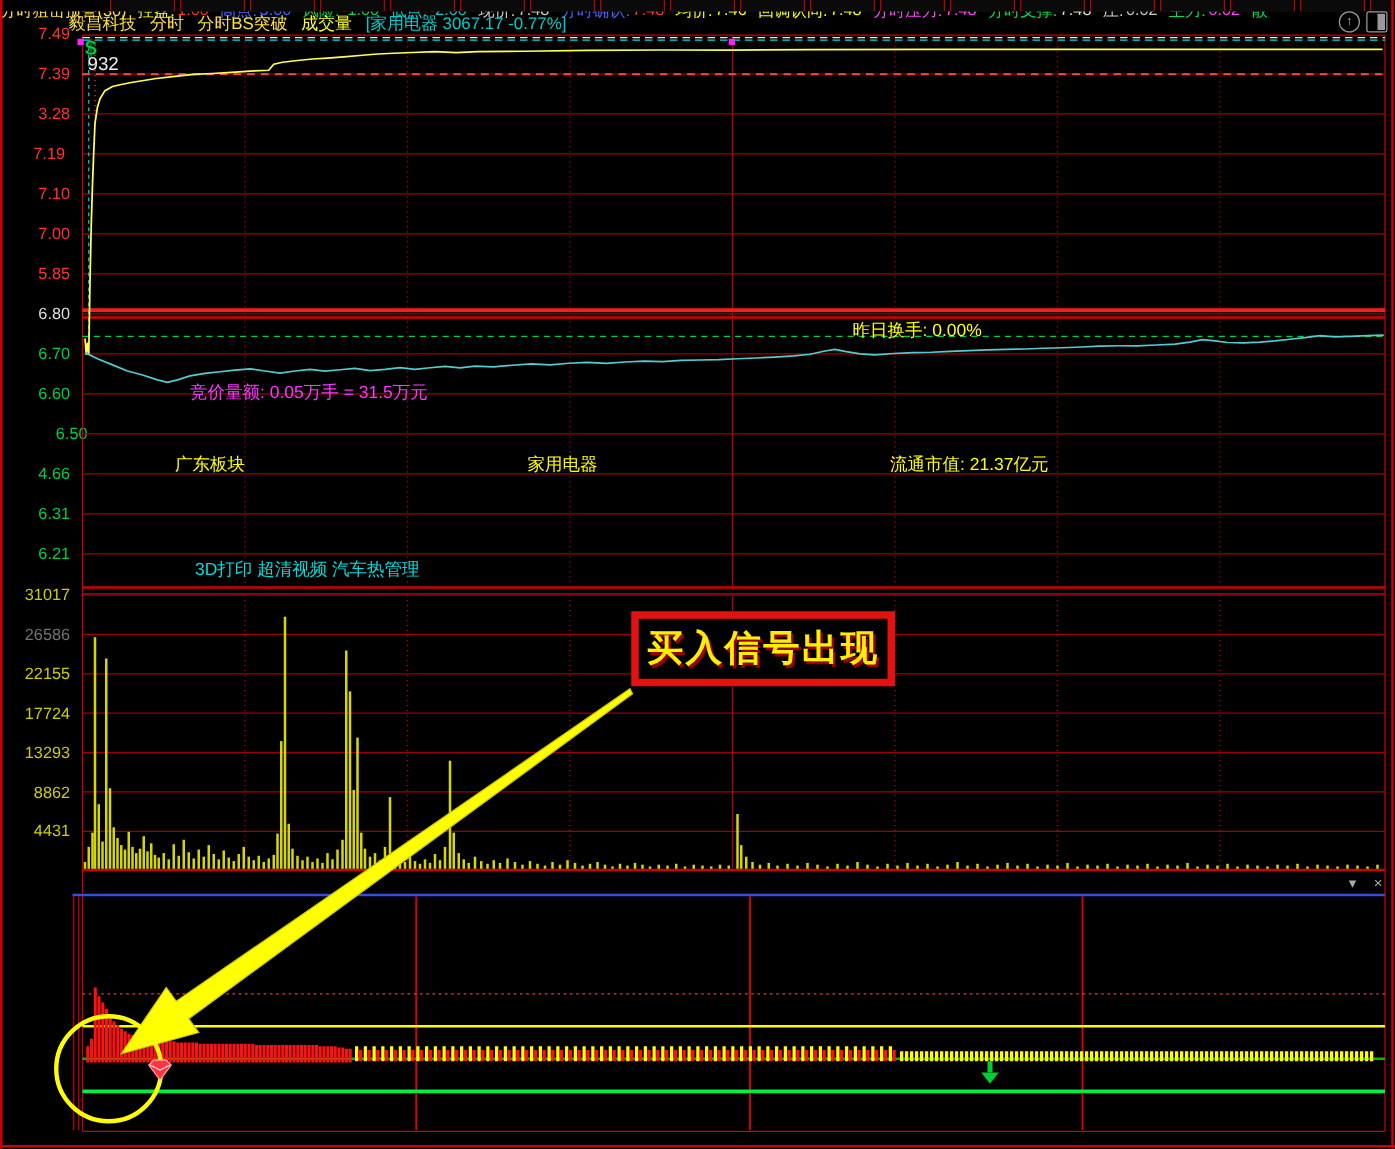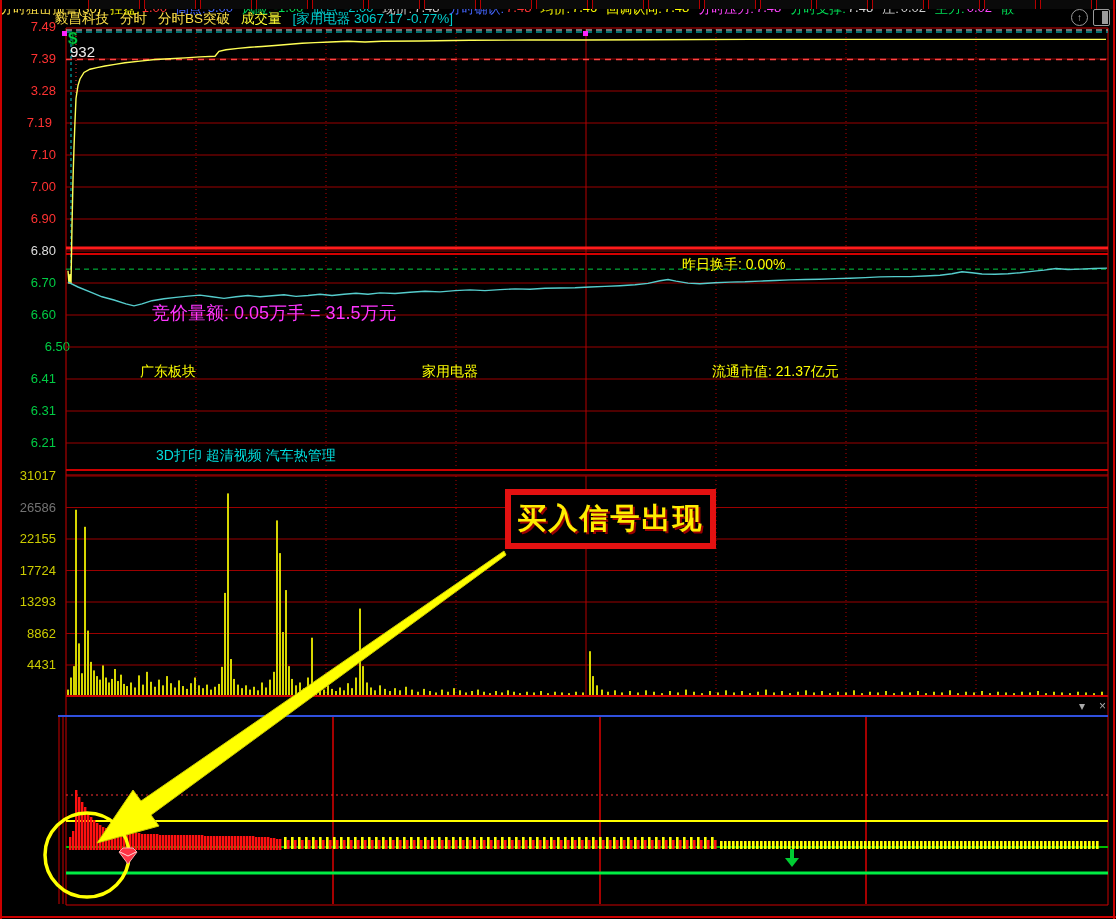--- a/index.html
+++ b/index.html
@@ -73,41 +73,41 @@
 <div class="abs hotspot" style="left:66px;top:475px;width:1042px;height:221px"></div>
 <div class="abs hotspot" style="left:66px;top:717px;width:1042px;height:188px"></div>
 
 <div id="price-axis">
     <div class="axis-label" style="left: 4px; top: 20px; color: rgb(255, 50, 50);">7.49</div>
     <div class="axis-label" style="left: 4px; top: 52px; color: rgb(255, 50, 50);">7.39</div>
     <div class="axis-label" style="left: 4px; top: 84px; color: rgb(255, 50, 50);">3.28</div>
     <div class="axis-label" style="left: 0; top: 116px; color: rgb(255, 50, 50);">7.19</div>
     <div class="axis-label" style="left: 4px; top: 148px; color: rgb(255, 50, 50);">7.10</div>
     <div class="axis-label" style="left: 4px; top: 180px; color: rgb(255, 50, 50);">7.00</div>
-    <div class="axis-label" style="left: 4px; top: 212px; color: rgb(255, 50, 50);">6.90</div>
+    <div class="axis-label" style="left: 4px; top: 212px; color: rgb(255, 50, 50);">5.85</div>
     <div class="axis-label" style="left: 4px; top: 244px; color: rgb(221, 221, 221);">6.80</div>
     <div class="axis-label" style="left: 4px; top: 276px; color: rgb(0, 204, 68);">6.70</div>
     <div class="axis-label" style="left: 4px; top: 308px; color: rgb(0, 204, 68);">6.60</div>
     <div class="axis-label" style="left: 18px; top: 340px; color: rgb(0, 204, 68);">6.50</div>
-    <div class="axis-label" style="left: 4px; top: 372px; color: rgb(0, 204, 68);">6.41</div>
+    <div class="axis-label" style="left: 4px; top: 372px; color: rgb(0, 204, 68);">4.66</div>
     <div class="axis-label" style="left: 4px; top: 404px; color: rgb(0, 204, 68);">6.31</div>
     <div class="axis-label" style="left: 4px; top: 436px; color: rgb(0, 204, 68);">6.21</div>
   </div>
 <div id="volume-axis">
     <div class="axis-label" style="left: 4px; top: 469px; color: rgb(204, 204, 0);">31017</div>
     <div class="axis-label" style="left: 4px; top: 500.5px; color: #737373;">26586</div>
     <div class="axis-label" style="left: 4px; top: 532px; color: rgb(204, 204, 0);">22155</div>
     <div class="axis-label" style="left: 4px; top: 563.5px; color: rgb(204, 204, 0);">17724</div>
     <div class="axis-label" style="left: 4px; top: 595px; color: rgb(204, 204, 0);">13293</div>
     <div class="axis-label" style="left: 4px; top: 626.5px; color: rgb(204, 204, 0);">8862</div>
     <div class="axis-label" style="left: 4px; top: 658px; color: rgb(204, 204, 0);">4431</div>
   </div>
 <div id="annos">
     <div class="anno" style="left: 70px; top: 44px; color: rgb(238, 238, 238); font-size: 15px;">932</div>
-    <div class="anno" style="left: 152px; top: 306px; color: rgb(255, 53, 255); font-size: 18px;">竞价量额: 0.05万手 = 31.5万元</div>
+    <div class="anno" style="left: 152px; top: 306px; color: rgb(255, 53, 255); font-size: 14px;">竞价量额: 0.05万手 = 31.5万元</div>
     <div class="anno" style="left: 140px; top: 364px; color: rgb(255, 255, 0); font-size: 14px;">广东板块</div>
     <div class="anno" style="left: 422px; top: 364px; color: rgb(255, 255, 0); font-size: 14px; text-align: right;">家用电器</div>
     <div class="anno" style="left: 712px; top: 364px; color: rgb(255, 255, 0); font-size: 14px;">流通市值: 21.37亿元</div>
     <div class="anno" style="left: 682px; top: 257px; color: rgb(255, 255, 0); font-size: 14px;">昨日换手: 0.00%</div>
     <div class="anno" style="left: 156px; top: 448px; color: rgb(0, 221, 221); font-size: 14px;">3D打印 超清视频 汽车热管理</div>
   </div>
 
 <svg id="chart-svg" width="1116" height="919">
     <line x1="1" y1="0" x2="1" y2="919" stroke="#cc0000" stroke-width="2"></line>
     <line x1="1114" y1="0" x2="1114" y2="919" stroke="#cc0000" stroke-width="2"></line>

